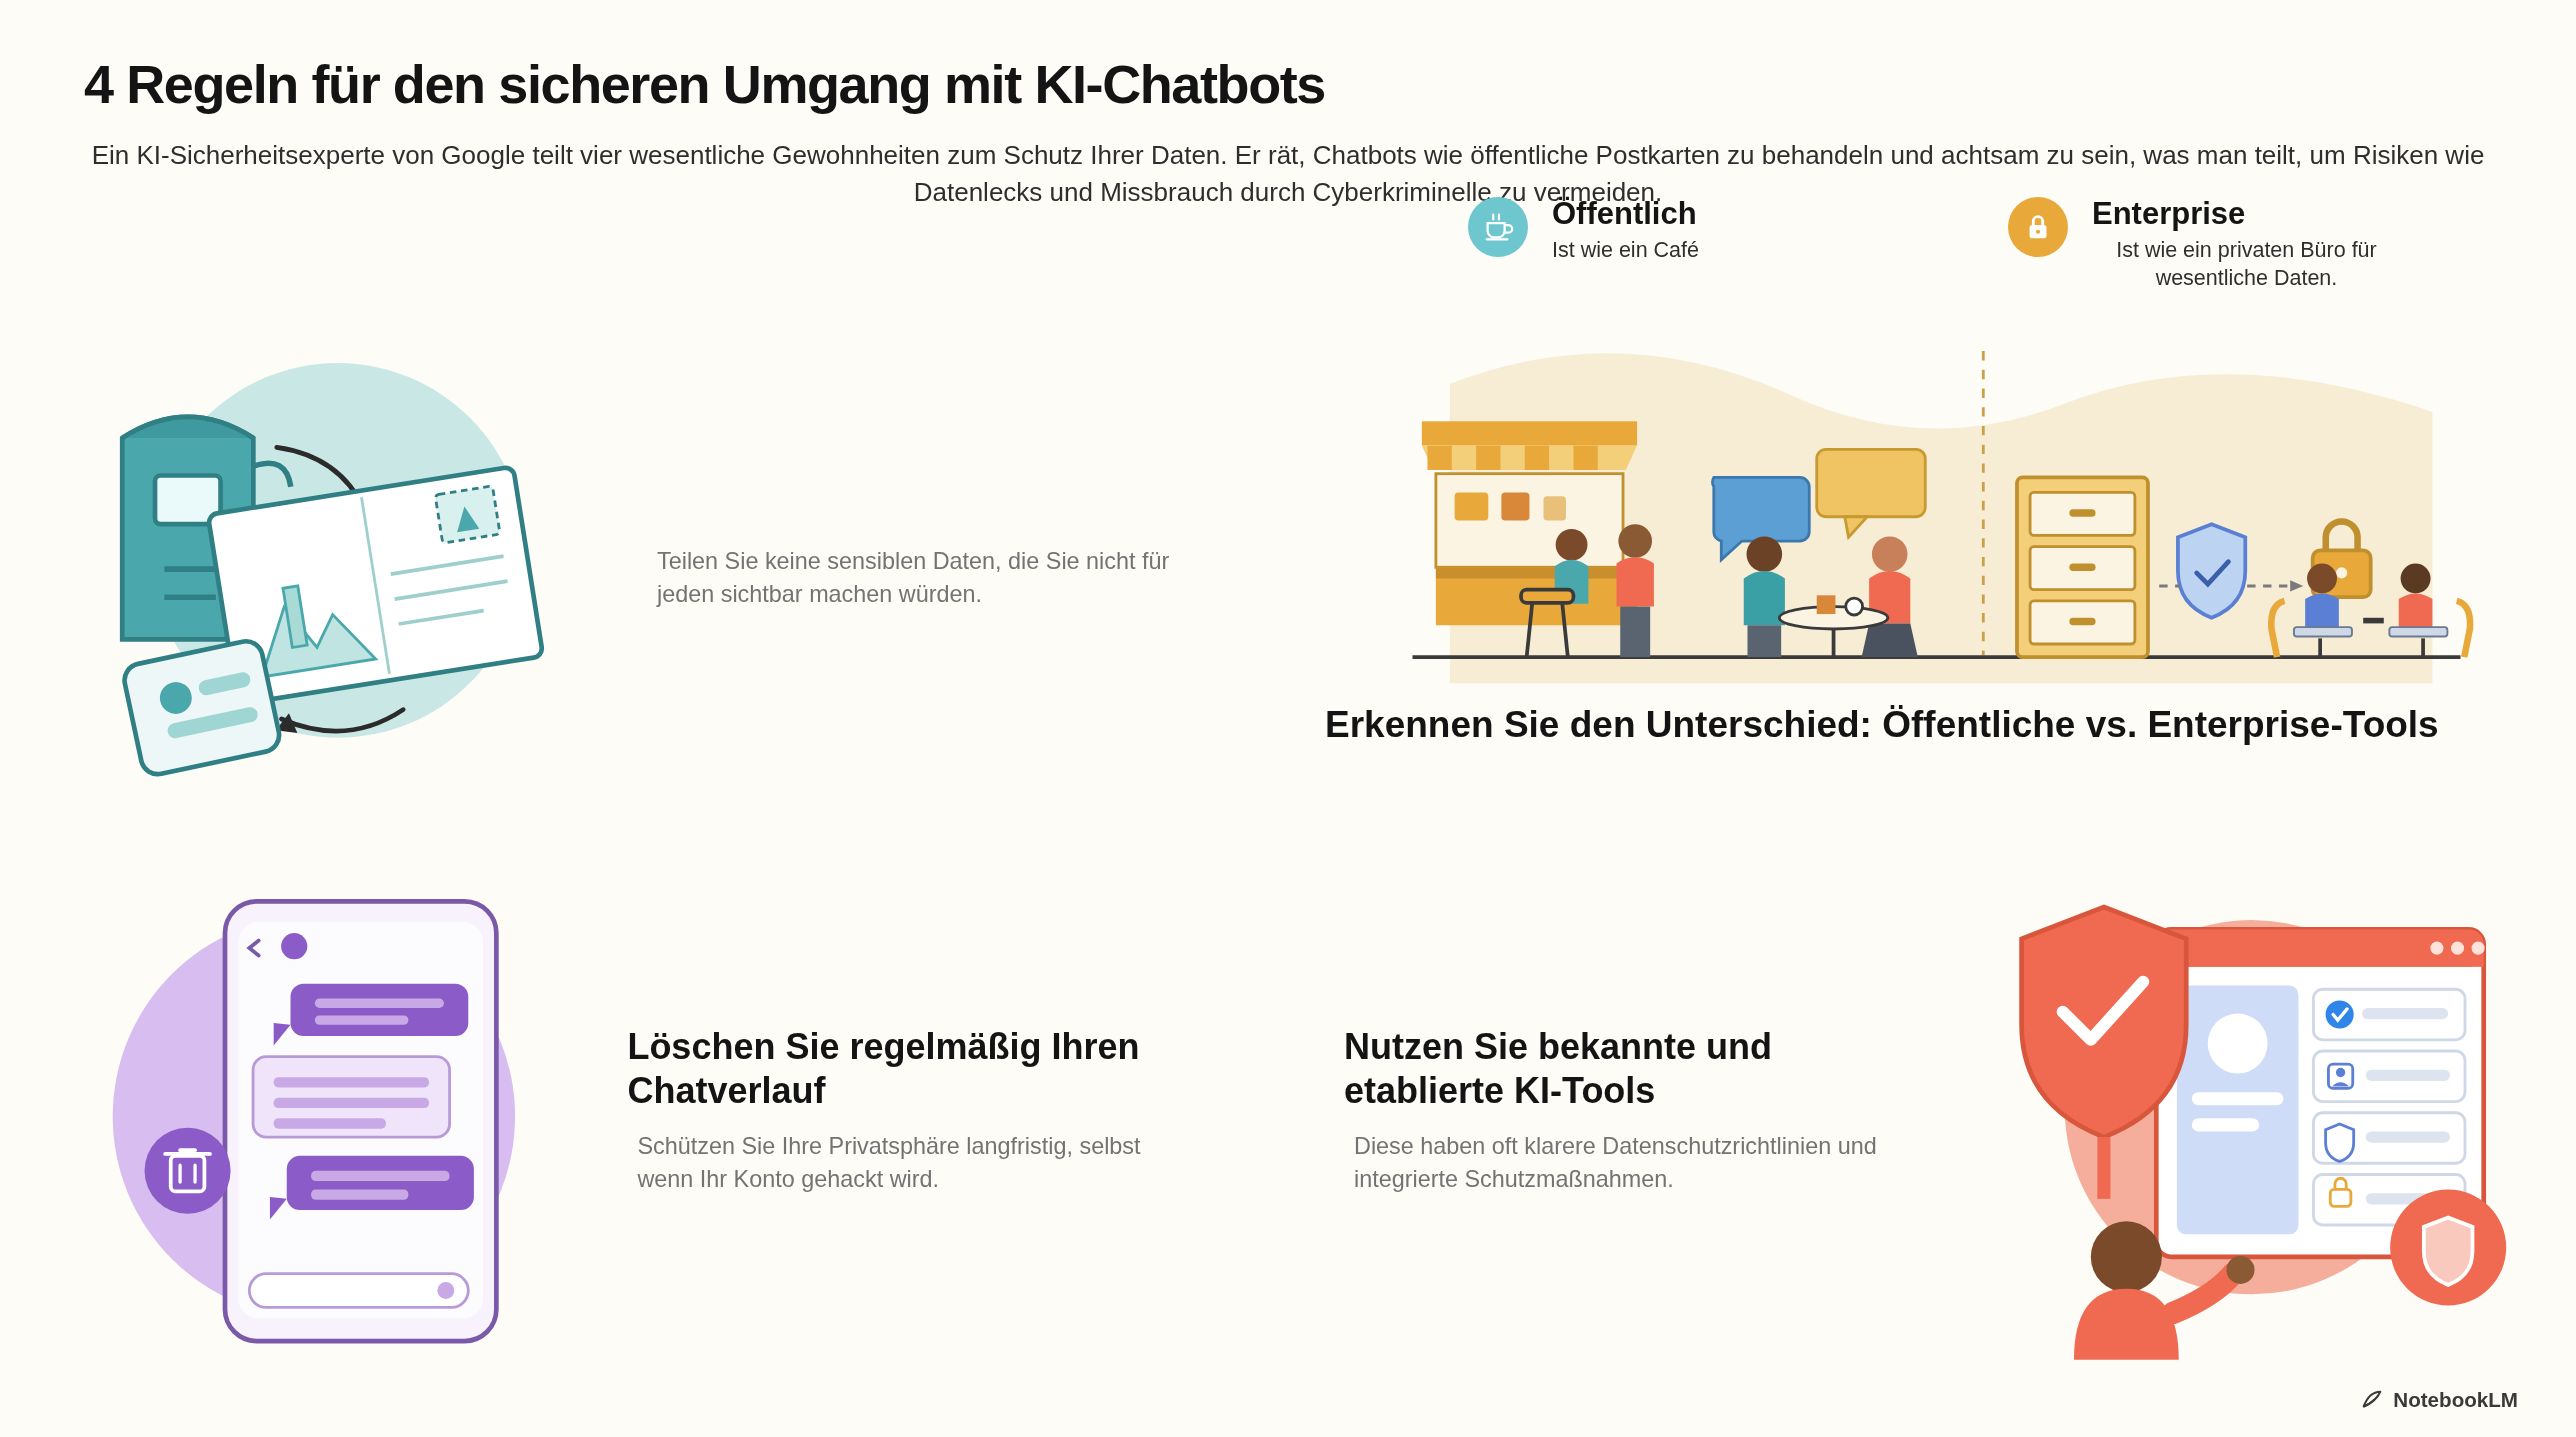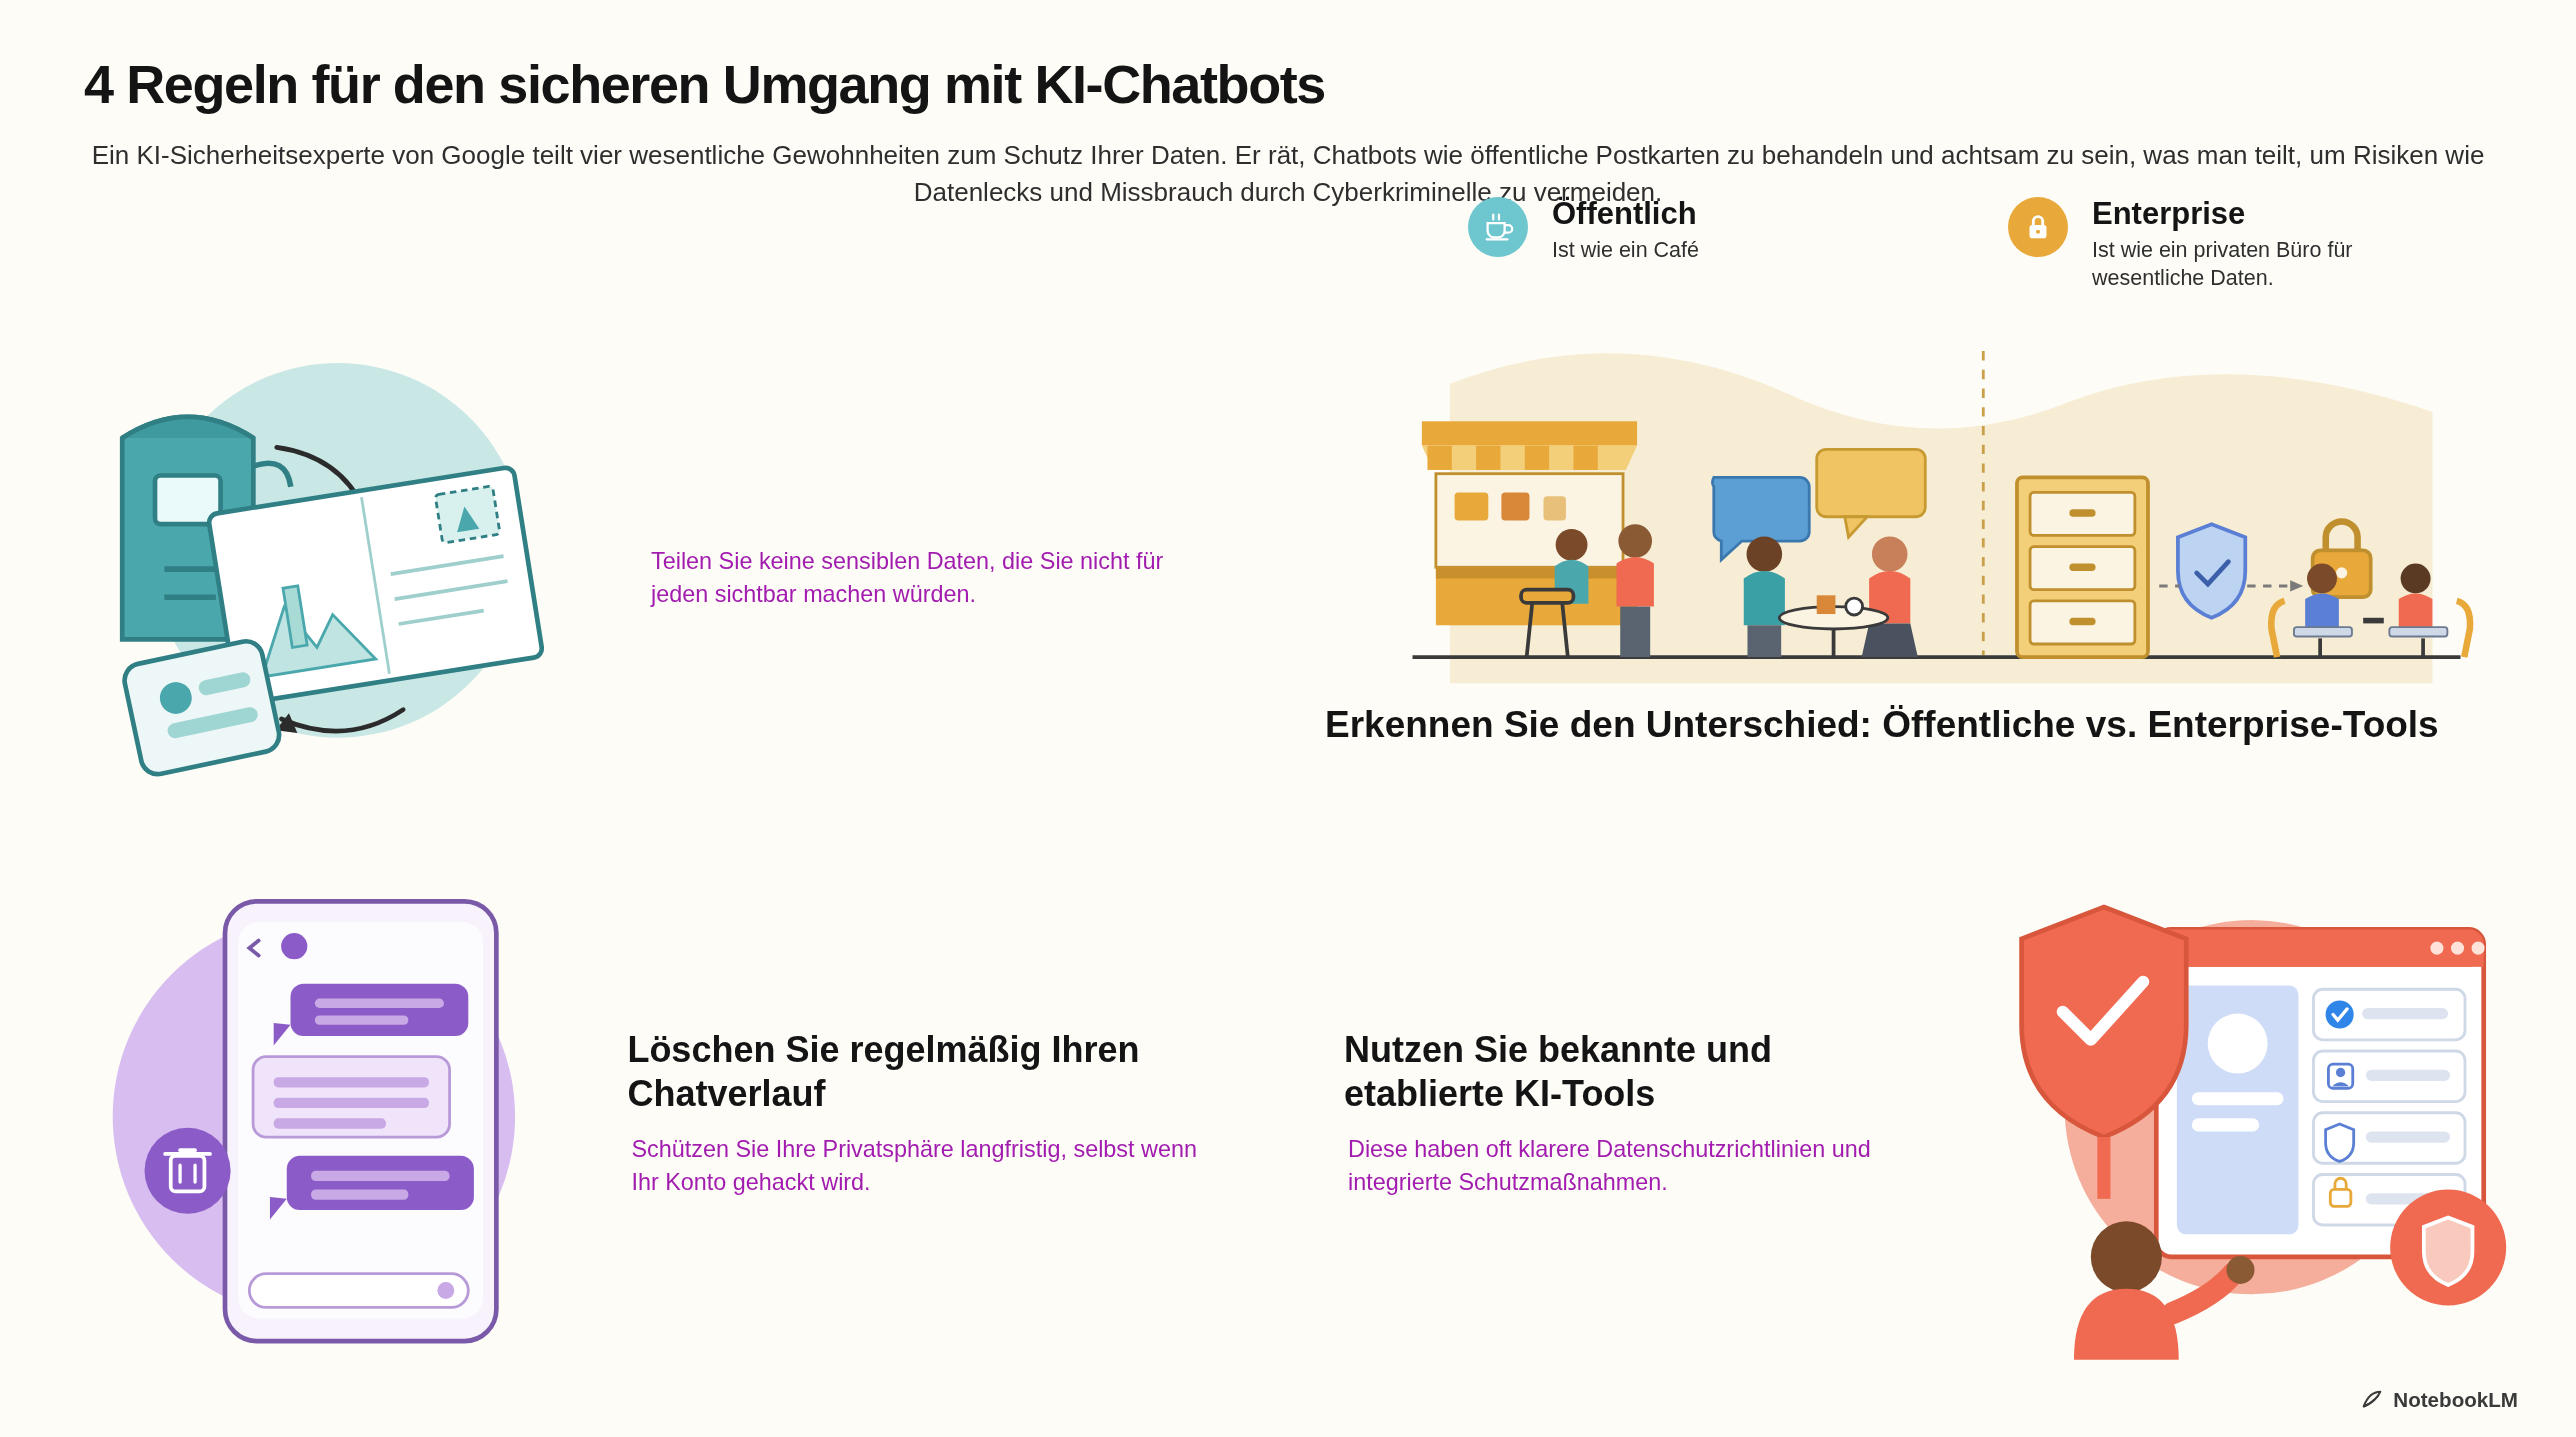--- a/index.html
+++ b/index.html
@@ -71,22 +71,22 @@
   .rule-head {
     font-size: 36px;
     font-weight: 700;
     line-height: 1.22;
     color: #141414;
     margin: 0 0 17px 0;
   }
   .rule-body {
     font-size: 23.4px;
     line-height: 1.42;
-    color: #a21caf;
-    margin: 4px;
+    color: #737373;
+    margin: 10px;
   }
 
   
   .cell2 { padding: 0 28px 0 37px; }
   .art2 { width: 1105px; height: 393px; position: relative; margin: 0 auto; }
   .cap2 {
     text-align: left;
     font-size: 37px;
     font-weight: 700;
     line-height: 1.25;
@@ -121,21 +121,21 @@
   }
   .legend-item { display: flex; align-items: flex-start; gap: 24px; }
   .legend-badge {
     width: 60px; height: 60px; border-radius: 50%;
     display: flex; align-items: center; justify-content: center;
     flex: 0 0 60px;
   }
   .legend-badge.teal { background: #6ec6cf; }
   .legend-badge.amber { background: #e8a93a; }
   .legend-title { font-size: 31px; font-weight: 700; color: #141414; line-height: 1.1; }
-  .legend-sub { font-size: 21.5px; color: #2f2f2f; line-height: 1.3; margin-top: 5.6px; }
+  .legend-sub { font-size: 21.5px; color: #2f2f2f; line-height: 1.3; margin-top: 5.6px; text-align: center; }
 
   
   .footer {
     position: absolute;
     right: 58px;
     bottom: 26px;
     display: flex;
     align-items: center;
     gap: 9.4px;
     color: #3a3a3a;

